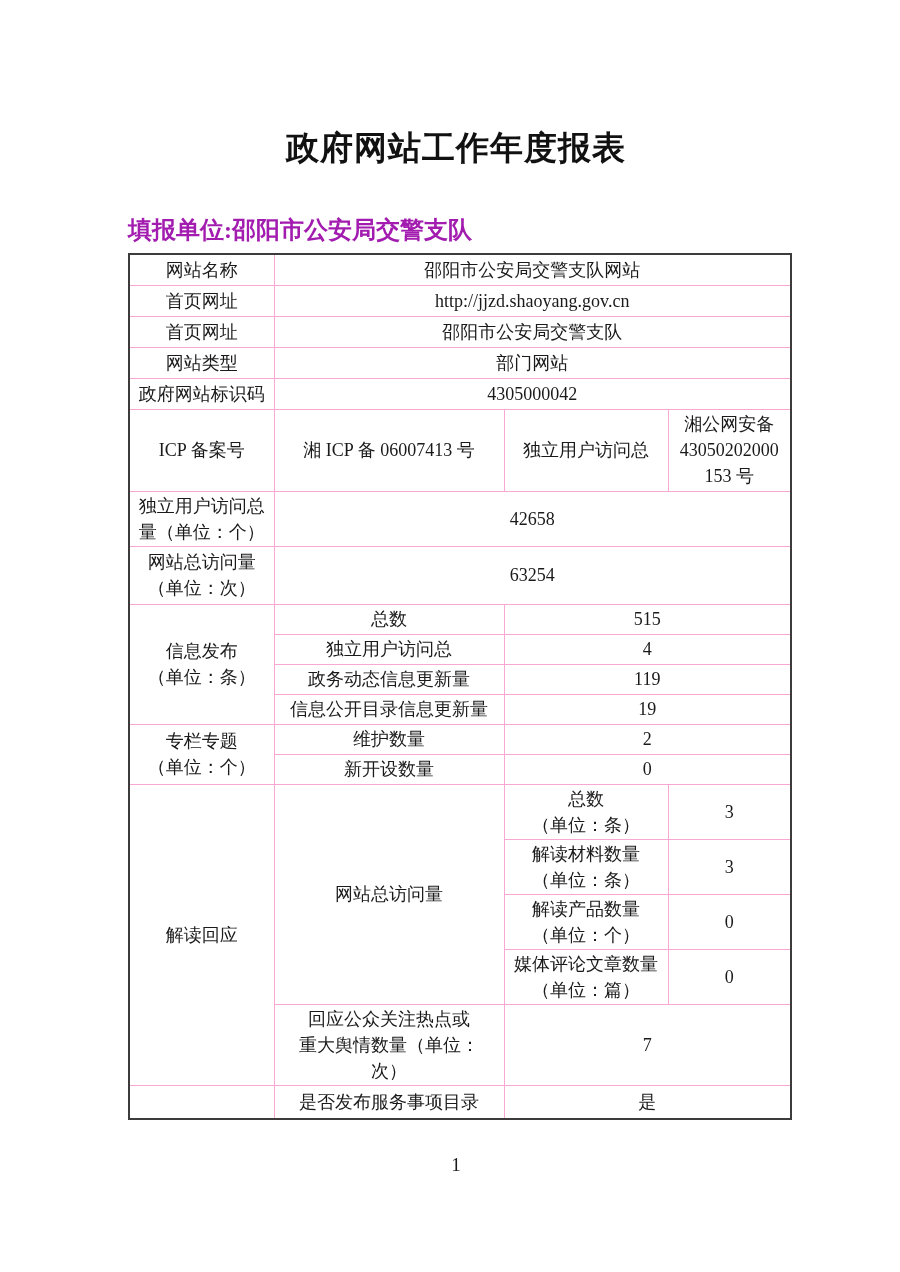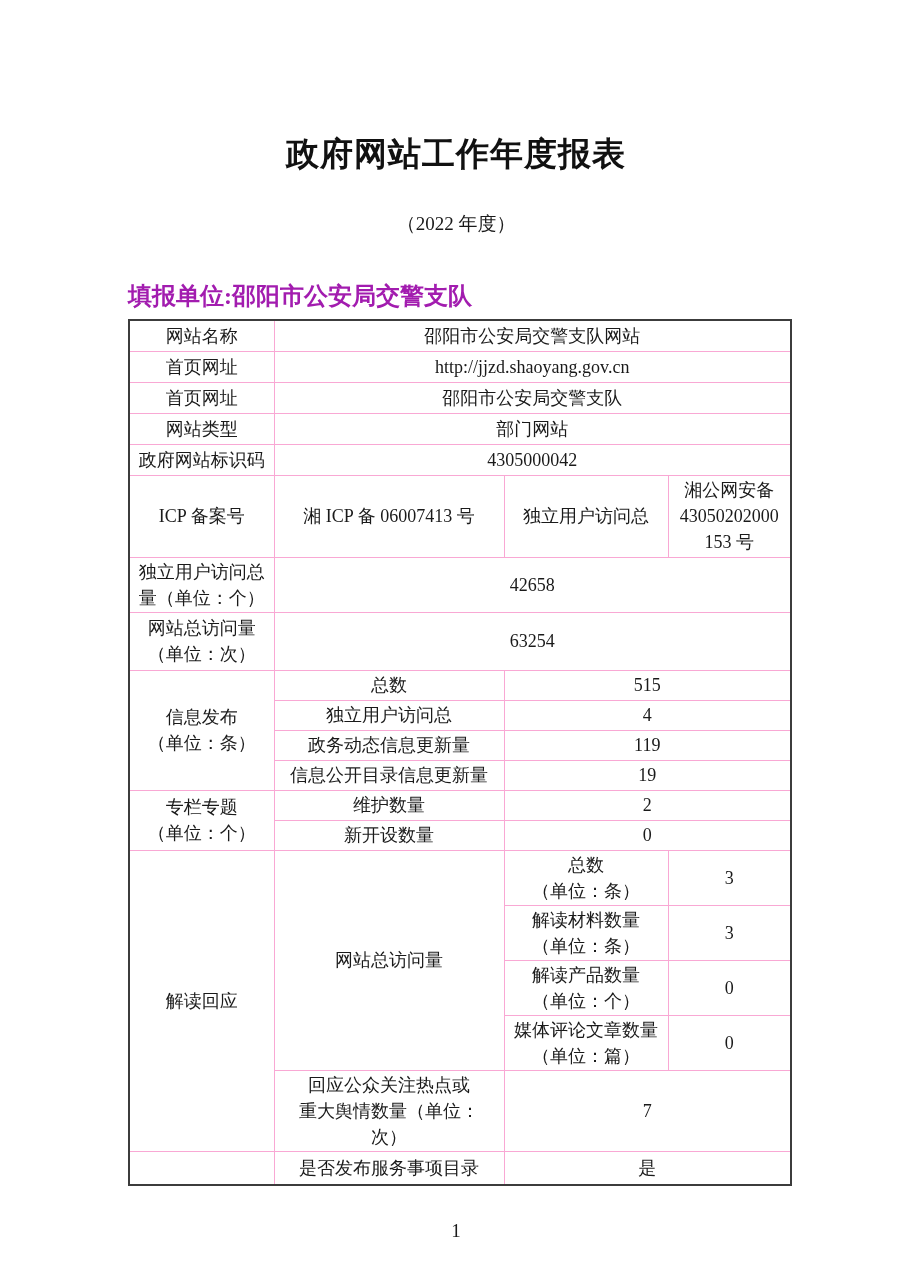--- a/index.html
+++ b/index.html
@@ -10,21 +10,21 @@
   body {
     width: 900px;
     height: 1272px;
     position: relative;
     font-family: "Liberation Serif", "DejaVu Serif", serif;
     color: #1a1a1a;
   }
   .content {
     position: absolute;
     left: 128px;
-    top: 16px;
+    top: 10px;
     width: 656px;
   }
   .doc-title {
     padding-top: 116px;
     text-align: center;
     font-family: "Liberation Sans", "DejaVu Sans", sans-serif;
     font-weight: bold;
     font-size: 33px;
     letter-spacing: 1px;
     color: #111111;
@@ -67,21 +67,20 @@
     text-align: center;
     font-size: 19px;
   }
 </style>
 </head>
 <body>
 
 <div class="content">
 
   <div class="doc-title">政府网站工作年度报表</div>
-  <div class="doc-subtitle">（2022 年度）</div>
   <div class="unit-line">填报单位:邵阳市公安局交警支队</div>
 
   <table class="tbl">
     <colgroup>
       <col style="width:145px">
       <col style="width:230px">
       <col style="width:164px">
       <col style="width:123px">
     </colgroup>
     <tbody>

